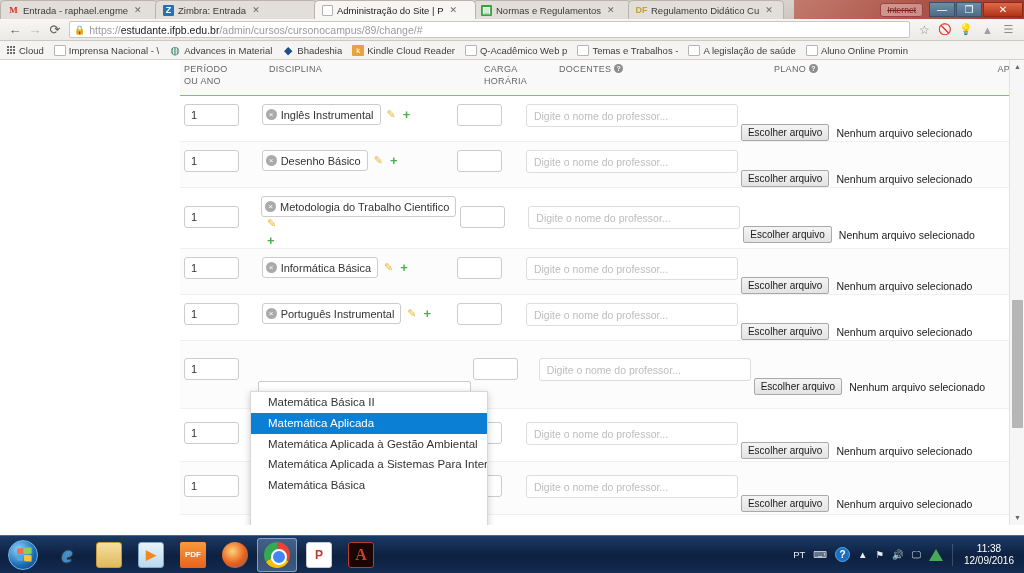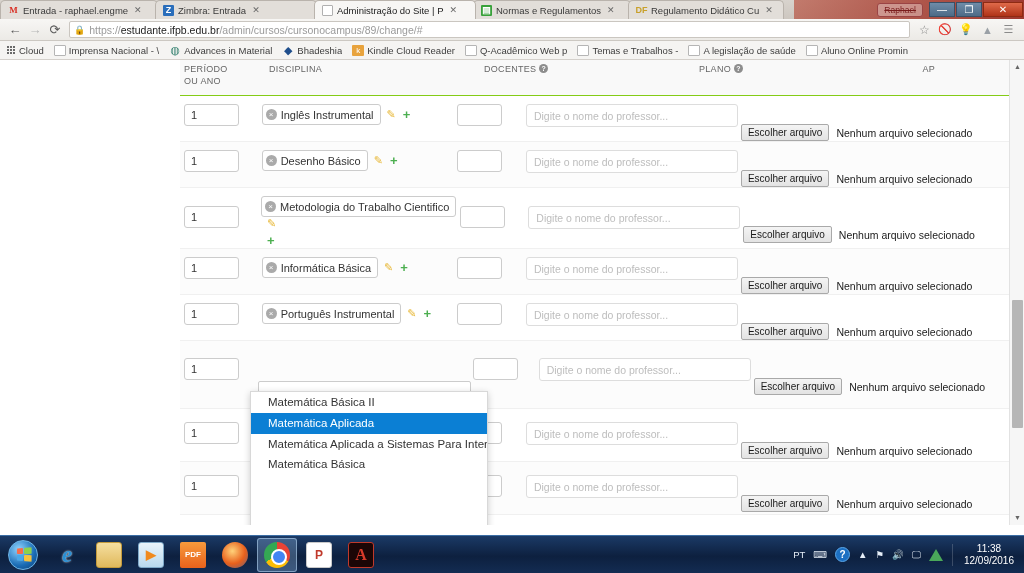--- a/index.html
+++ b/index.html
@@ -310,21 +310,21 @@
       <span class="t-close">✕</span>
     </div>
 
     <div class="tab" style="width:156px">
       <span class="favicon fav-df">DF</span>
       <span class="t-label">Regulamento Didático Cu</span>
       <span class="t-close">✕</span>
     </div>
 
     <div class="tabstrip-right">
-      <span class="win-user">Raphael</span>
+      <span class="win-user">Internet</span>
       <span class="win-btn">—</span>
       <span class="win-btn">❐</span>
       <span class="win-btn close">✕</span>
     </div>
   </div>
 
   <div class="omnibar">
     <span class="nav-ico">←</span>
     <span class="nav-ico dim">→</span>
     <span class="nav-ico">⟳</span>
@@ -396,20 +396,24 @@
     <div class="content">
 
       <div class="thead">
         <div class="th c-per">
           <span class="ln">PERÍODO</span>
           <span class="ln">OU ANO</span>
         </div>
         <div class="th c-dis">
           <span class="ln">DISCIPLINA</span>
         </div>
+        <div class="th c-ch">
+          <span class="ln">CARGA</span>
+          <span class="ln">HORÁRIA</span>
+        </div>
         <div class="th c-doc">
           <span class="ln"><span>DOCENTES</span><span class="helpico">?</span></span>
         </div>
         <div class="th c-pla">
           <span class="ln"><span>PLANO</span><span class="helpico">?</span></span>
         </div>
         <div class="th c-ap">
           <span class="ln">AP</span>
         </div>
       </div>
@@ -617,20 +621,21 @@
 
       <div class="add-link">
         <span class="pl">+</span>
         <span>Adicionar o</span>
       </div>
     </div>
 
     <div class="dropdown">
       <div class="dd-item">Matemática Básica II</div>
       <div class="dd-item sel">Matemática Aplicada</div>
+      <div class="dd-item">Matemática Aplicada à Gestão Ambiental</div>
       <div class="dd-item">Matemática Aplicada a Sistemas Para Internet</div>
       <div class="dd-item">Matemática Básica</div>
 
     </div>
   </div>
 
   <div class="vscroll">
     <div class="arrow">▲</div>
     <div class="thumb"></div>
     <div class="arrow" style="position:absolute;bottom:0;">▼</div>

